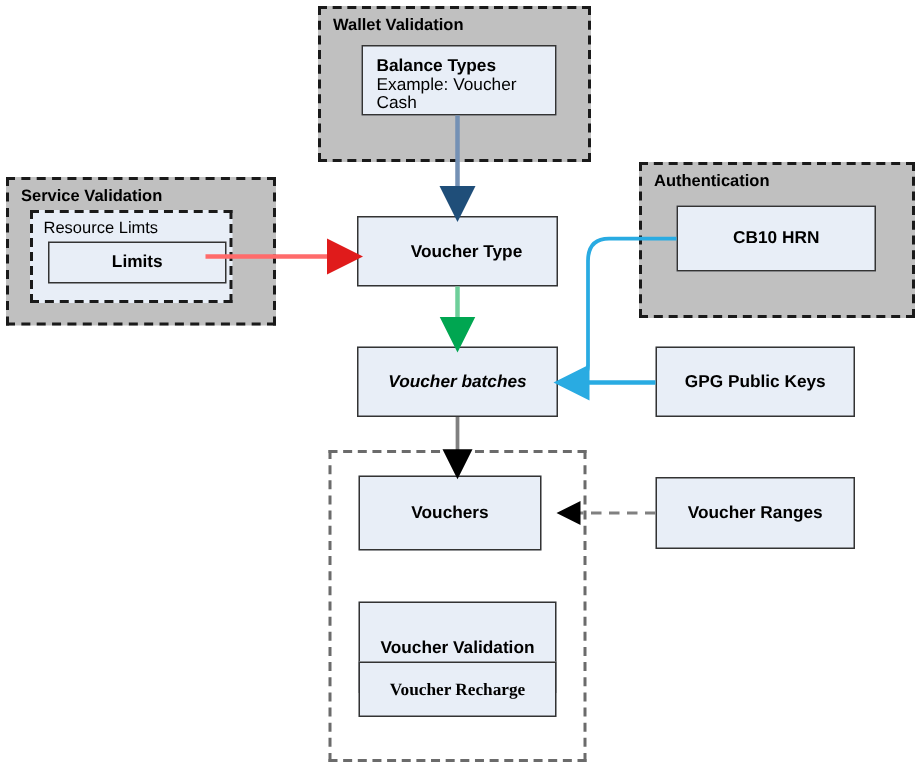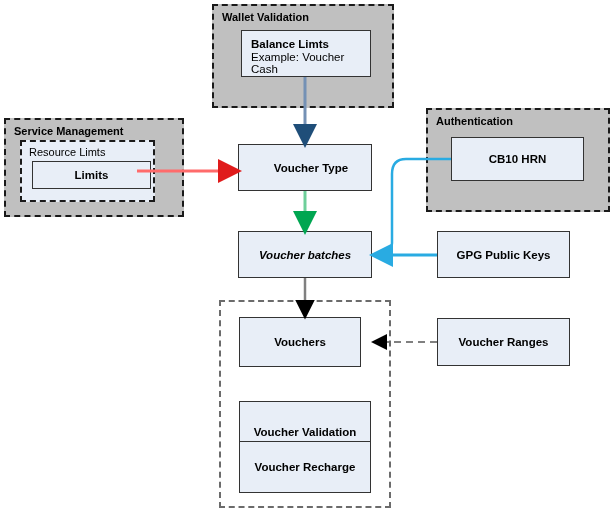--- a/index.html
+++ b/index.html
@@ -95,26 +95,26 @@
 </head>
 <body>
 
 <div id="canvas">
 
   <div class="group" style="left:212px; top:4px; width:182px; height:104px;">
     <span class="group-label">Wallet Validation</span>
   </div>
 
   <div class="node left-align" style="left:241px; top:30px; width:130px; height:47px;">
-    <span>Balance Limts</span>
+    <span>Balance Types</span>
     <span class="sub">Example: Voucher Cash</span>
   </div>
 
   <div class="group" style="left:4px; top:118px; width:180px; height:99px;">
-    <span class="group-label">Service Management</span>
+    <span class="group-label">Service Validation</span>
   </div>
 
   <div class="subgroup" style="left:20px; top:140px; width:135px; height:62px;">
     <span class="subgroup-label">Resource Limts</span>
   </div>
 
   <div class="node" style="left:32px; top:161px; width:119px; height:28px;">
     <span>Limits</span>
   </div>
 
@@ -141,21 +141,21 @@
   <div class="group-plain" style="left:219px; top:300px; width:172px; height:208px;"></div>
 
   <div class="node" style="left:239px; top:317px; width:122px; height:50px;">
     <span>Vouchers</span>
   </div>
 
   <div class="node" style="left:239px; top:401px; width:132px; height:61px;">
     <span>Voucher Validation</span>
   </div>
 
-  <div class="node" style="left:239px; top:441px; width:132px; height:52px;">
+  <div class="node" style="left:239px; top:441px; width:132px; height:37px;font-family:Liberation Serif, serif;">
     <span>Voucher Recharge</span>
   </div>
 
   <div class="node" style="left:437px; top:318px; width:133px; height:48px;">
     <span>Voucher Ranges</span>
   </div>
 
   <svg id="connectors" viewBox="0 0 610 512">
     <defs>
       <marker id="head-navy" markerWidth="9" markerHeight="9" refX="5" refY="4.5" orient="auto">

